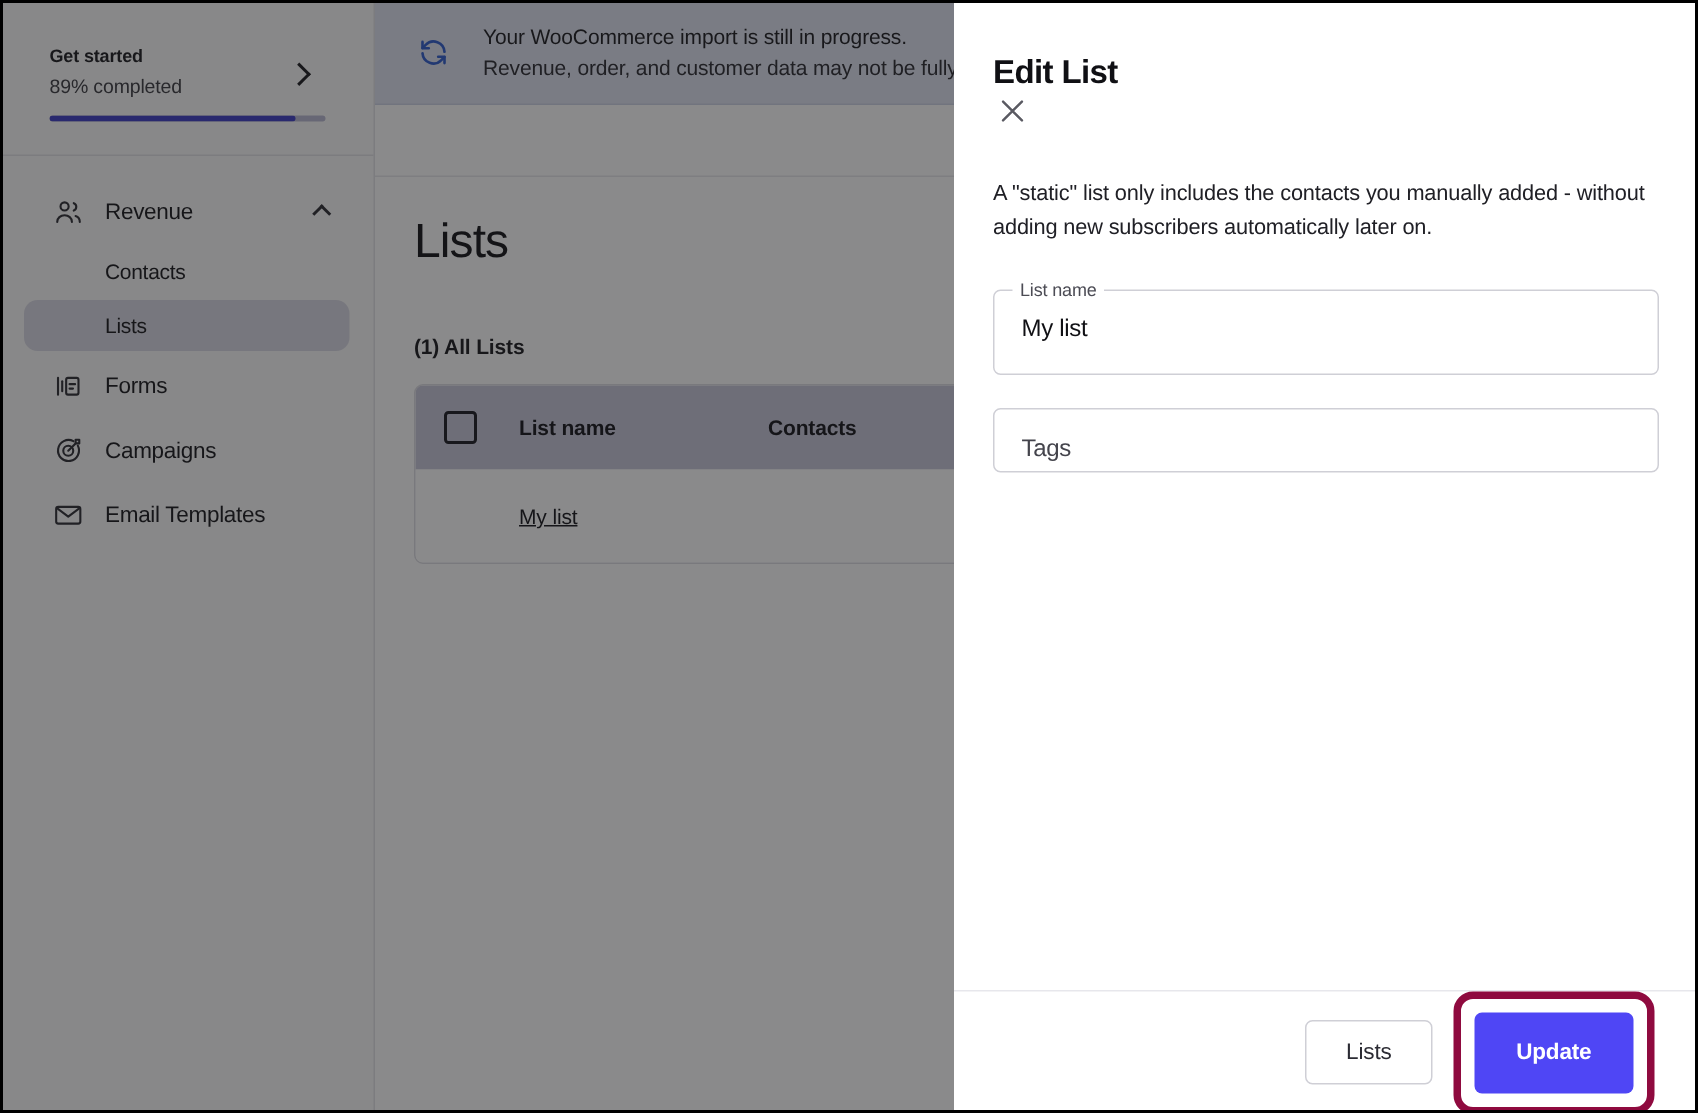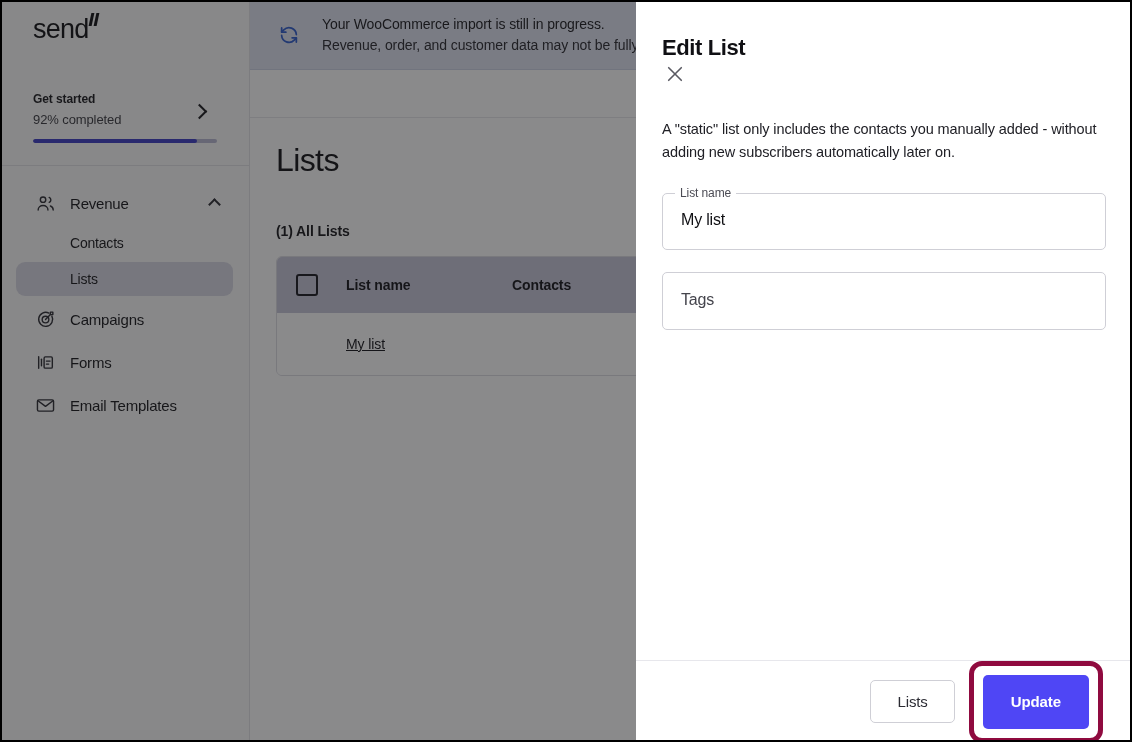--- a/index.html
+++ b/index.html
@@ -367,21 +367,21 @@
     top: 17px;
     font-size: 16px;
     color: #101014;
     letter-spacing: -0.2px;
     border: none;
     outline: none;
     width: 400px;
     background: transparent;
     font-family: "Liberation Sans", sans-serif;
   }
-  .field.tags { margin-top: 22px; height: 58px; }
+  .field.tags { margin-top: 22px; height: 43px; }
   .field.tags .field-value { color: #44444c; top: 18px; }
   .field.tags .field-value::placeholder { color: #44444c; opacity: 1; }
 
   .modal-foot {
     flex: 0 0 auto;
     height: 82px;
     border-top: 1px solid #e7e7ec;
     display: flex;
     align-items: center;
     justify-content: flex-end;
@@ -436,33 +436,24 @@
 </style>
 </head>
 <body>
 
 <div id="app">
 
   <div class="page">
 
     <aside class="sidebar">
 
-      <div class="logo-wrap">
-        <span class="logo">
-          <span>send</span>
-          <span class="logo-ticks">
-              <i></i>
-              <i></i>
-            </span>
-        </span>
-      </div>
 
       <div class="getstarted">
         <div class="gs-title">Get started</div>
-        <div class="gs-sub">92% completed</div>
+        <div class="gs-sub">89% completed</div>
         <div class="gs-chevron"></div>
         <div class="gs-bar">
           <div class="gs-bar-fill" id="gsfill" style="width: 89%;"></div>
         </div>
       </div>
 
       <div class="sidebar-sep"></div>
 
       <nav class="nav">
 
@@ -484,40 +475,40 @@
           <span>Contacts</span>
         </div>
 
         <div class="nav-sub active">
           <span>Lists</span>
         </div>
 
         <div class="nav-item">
           <span class="ico">
             <svg width="21" height="21" viewBox="0 0 24 24" fill="none" stroke="currentColor" stroke-width="1.6" stroke-linecap="round" stroke-linejoin="round">
-                <path d="M19.3 8.1a8 8 0 1 1-3.4-3.4"></path>
-                <circle cx="12" cy="12" r="3.8"></circle>
-                <path d="M12 12l5.6-5.6"></path>
-                <path d="M17.6 6.4V3.6h2.8v2.8h-2.8z"></path>
-              </svg>
-          </span>
-          <span class="lbl">Campaigns</span>
-        </div>
-
-        <div class="nav-item">
-          <span class="ico">
-            <svg width="21" height="21" viewBox="0 0 24 24" fill="none" stroke="currentColor" stroke-width="1.6" stroke-linecap="round" stroke-linejoin="round">
                 <path d="M4.2 5.5v13"></path>
                 <path d="M7.4 8.2v7.6"></path>
                 <rect x="10.4" y="5.6" width="9.4" height="12.8" rx="1.4"></rect>
                 <path d="M13 10.4h4.2"></path>
                 <path d="M13 13.8h2.6"></path>
               </svg>
           </span>
           <span class="lbl">Forms</span>
+        </div>
+
+        <div class="nav-item">
+          <span class="ico">
+            <svg width="21" height="21" viewBox="0 0 24 24" fill="none" stroke="currentColor" stroke-width="1.6" stroke-linecap="round" stroke-linejoin="round">
+                <path d="M19.3 8.1a8 8 0 1 1-3.4-3.4"></path>
+                <circle cx="12" cy="12" r="3.8"></circle>
+                <path d="M12 12l5.6-5.6"></path>
+                <path d="M17.6 6.4V3.6h2.8v2.8h-2.8z"></path>
+              </svg>
+          </span>
+          <span class="lbl">Campaigns</span>
         </div>
 
         <div class="nav-item">
           <span class="ico">
             <svg width="21" height="21" viewBox="0 0 24 24" fill="none" stroke="currentColor" stroke-width="1.6" stroke-linecap="round" stroke-linejoin="round">
                 <rect x="2.8" y="5.6" width="18.4" height="12.8" rx="1.6"></rect>
                 <path d="M3.4 6.6l8.6 6.4 8.6-6.4"></path>
               </svg>
           </span>
           <span class="lbl">Email Templates</span>

